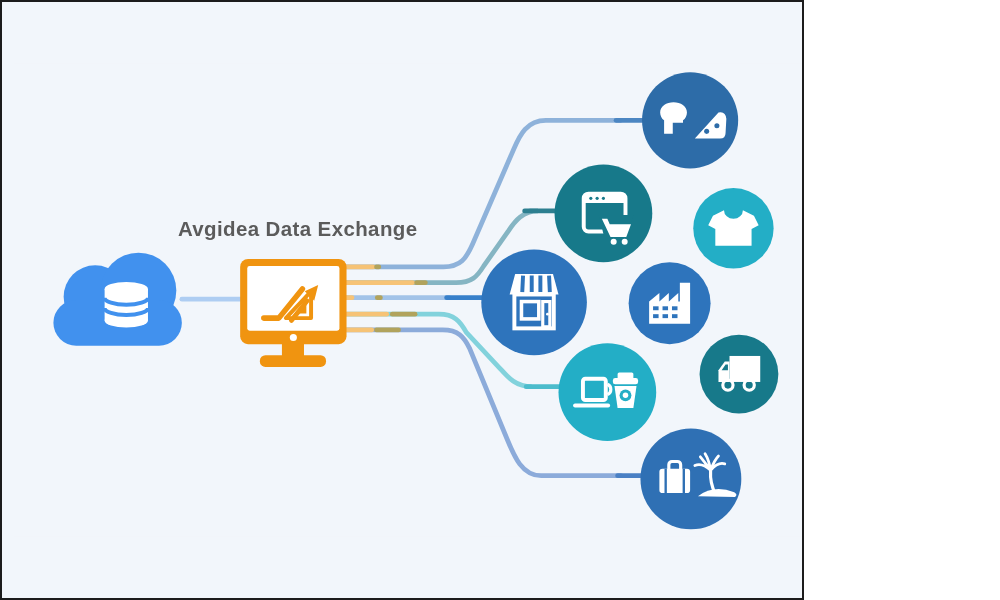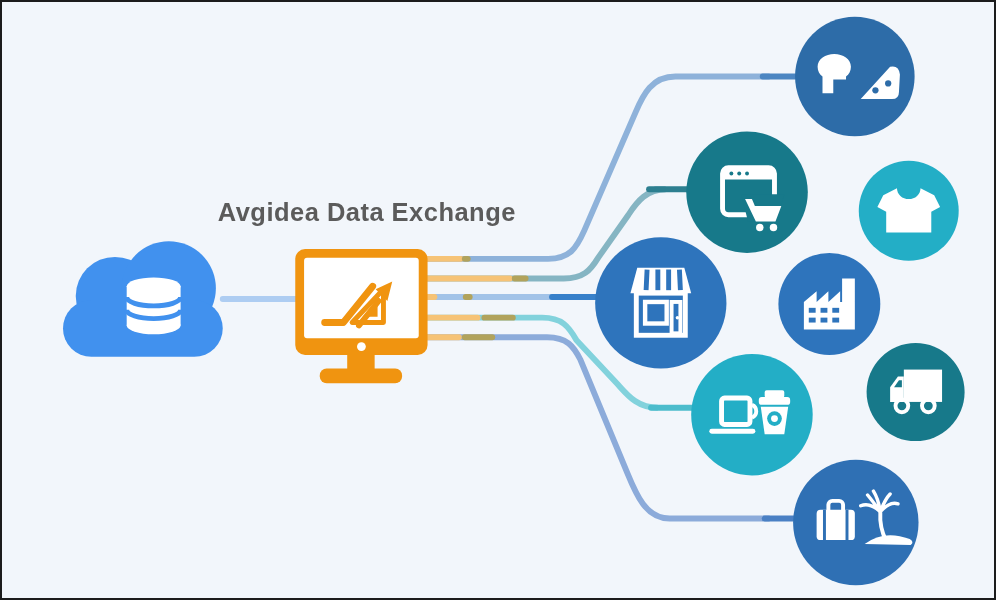--- a/index.html
+++ b/index.html
@@ -1,17 +1,17 @@
 <!DOCTYPE html>
 <html><head>
 <meta charset="utf-8">
 <style>
   html,body{margin:0;padding:0;background:#fff;}
   #stage{
-    position:relative;width:996px;height:600px;box-sizing:border-box;
+    position:relative;width:804px;height:600px;box-sizing:border-box;
     border:2px solid #1c1c1c;background:#f2f6fb;overflow:hidden;
     font-family:"Liberation Sans", sans-serif;
     padding-left:12px;
   }
   svg{display:block;width:100%;height:100%;}
   text{font-family:"Liberation Sans", sans-serif;}
 </style>
 </head>
 <body>
 

